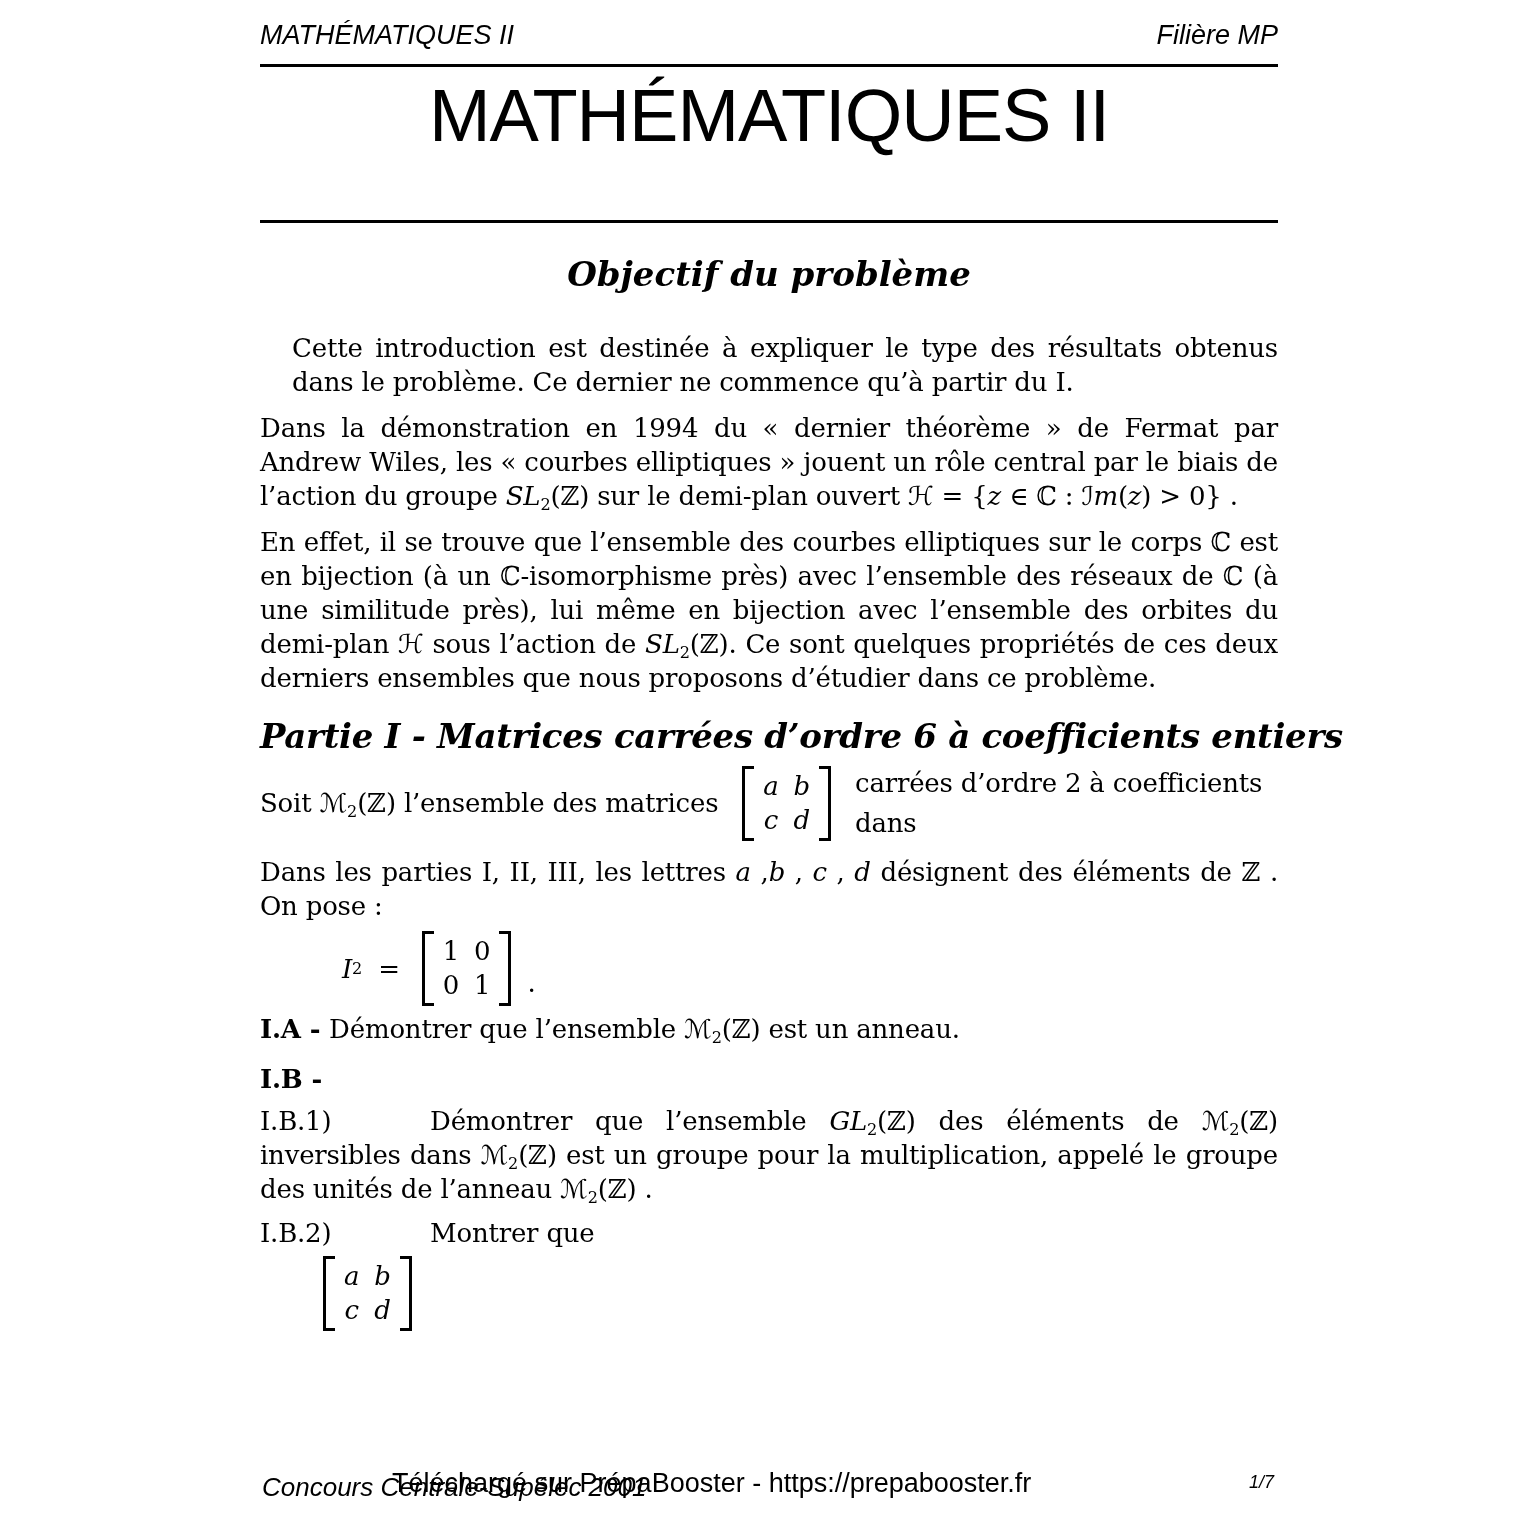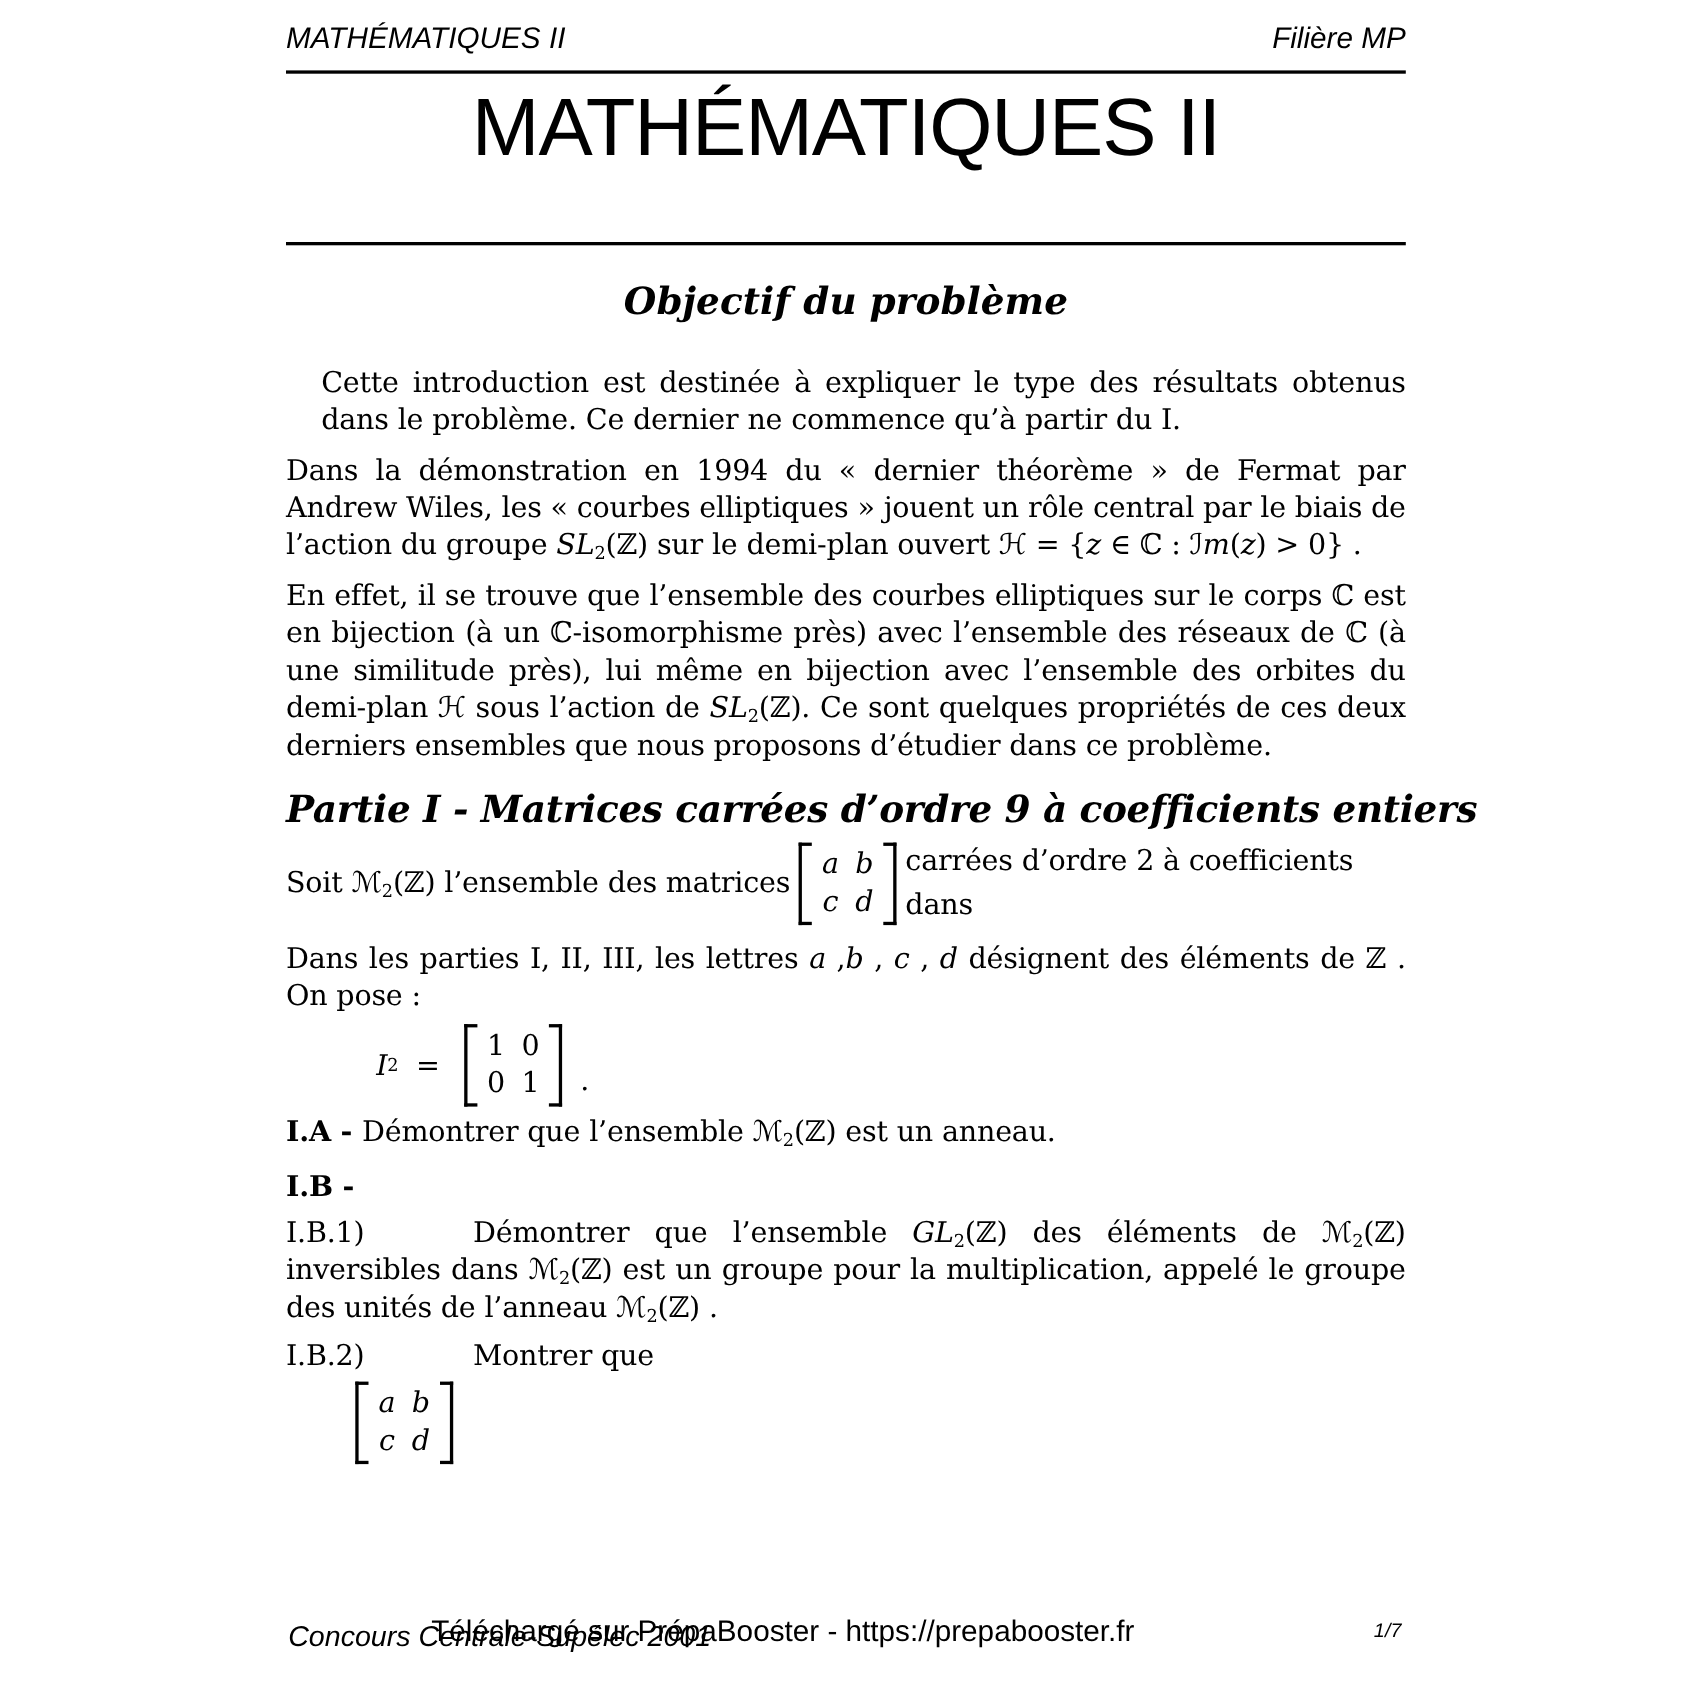--- a/index.html
+++ b/index.html
@@ -49,21 +49,21 @@
   .mat .lb{width:9px;border-left:3px solid #000;border-top:3px solid #000;border-bottom:3px solid #000;}
   .mat .rb{width:9px;border-right:3px solid #000;border-top:3px solid #000;border-bottom:3px solid #000;}
   .mat .cells{
     display:grid;grid-template-columns:auto auto;
     column-gap:15px;row-gap:3px;justify-items:center;align-items:center;
     padding:5px 9px;font-size:26px;line-height:31px;
   }
   
   .soit{
     display:grid;grid-template-columns:max-content max-content 1fr;
-    column-gap:2px;margin-top:6px;align-items:center;
+    column-gap:18px;margin-top:6px;align-items:center;
     font-size:26px;line-height:40px;letter-spacing:-0.2px;
   }
   .soit .s1{grid-column:1;grid-row:1;}
   .soit .smat{grid-column:2;grid-row:1 / span 2;}
   .soit .s2{grid-column:3;grid-row:1;}
   .soit .s3{grid-column:1;grid-row:2;}
   
   .equation{
     display:flex;align-items:center;font-size:26px;letter-spacing:-0.2px;
   }
@@ -101,21 +101,21 @@
   <hr class="rule rule-mid">
 
   <h2 class="sec-heading">Objectif du problème</h2>
 
   <p class="body first">Cette introduction est destinée à expliquer le type des résultats obtenus dans le problème. Ce dernier ne commence qu’à partir du I.</p>
 
   <p class="body"><span>Dans la démonstration en 1994 du « dernier théorème » de Fermat par Andrew Wiles, les « courbes elliptiques » jouent un rôle central par le biais de l’action du groupe </span><span class="mi">SL</span><sub class="sb">2</sub><span>(ℤ) sur le demi-plan ouvert ℋ = {</span><span class="mi">z</span><span> ∈ ℂ : ℐ</span><span class="mi">m</span><span>(</span><span class="mi">z</span><span>) &gt; 0} .</span></p>
 
   <p class="body"><span>En effet, il se trouve que l’ensemble des courbes elliptiques sur le corps ℂ est en bijection (à un ℂ-isomorphisme près) avec l’ensemble des réseaux de ℂ (à une similitude près), lui même en bijection avec l’ensemble des orbites du demi-plan ℋ sous l’action de </span><span class="mi">SL</span><sub class="sb">2</sub><span>(ℤ). Ce sont quelques propriétés de ces deux derniers ensembles que nous proposons d’étudier dans ce problème.</span></p>
 
-  <h2 class="part-heading">Partie I - Matrices carrées d’ordre 9 à coefficients entiers</h2>
+  <h2 class="part-heading">Partie I - Matrices carrées d’ordre 6 à coefficients entiers</h2>
 
   <div class="soit">
     <span class="s1"><span>Soit ℳ</span><sub class="sb">2</sub><span>(ℤ) l’ensemble des matrices</span></span>
     <span class="smat mat">
       <span class="lb"></span>
       <span class="cells">
         <span class="mi">a</span>
         <span class="mi">b</span>
         <span class="mi">c</span>
         <span class="mi">d</span>

